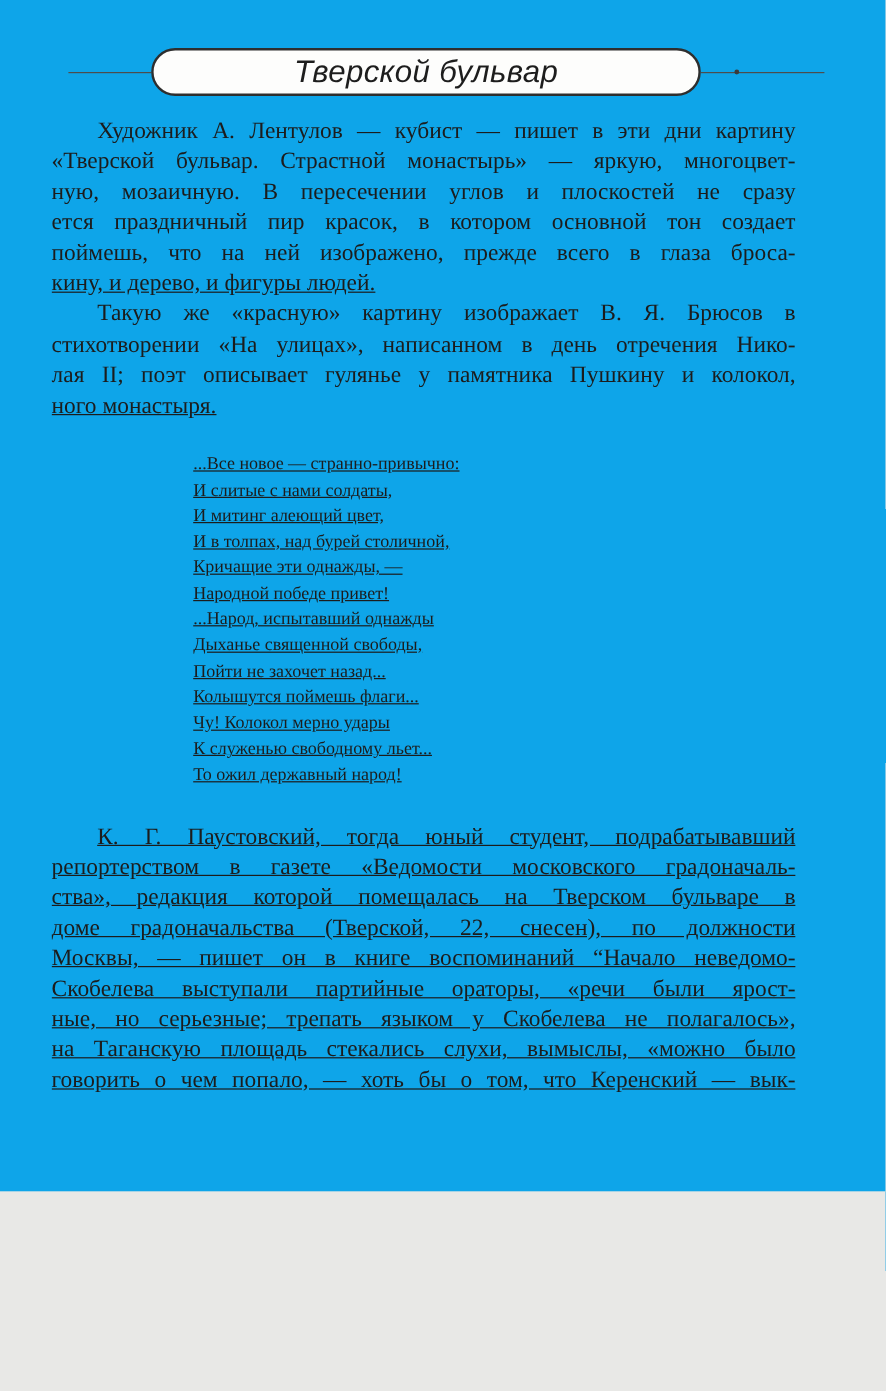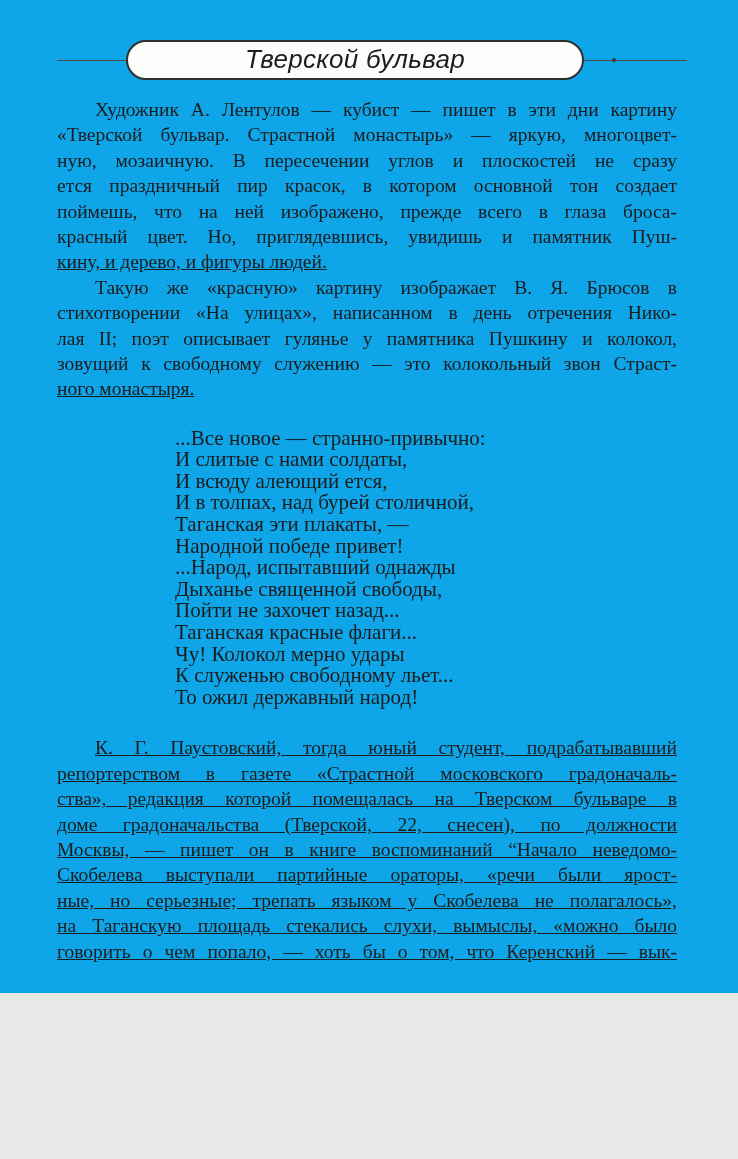--- a/index.html
+++ b/index.html
@@ -41,38 +41,39 @@
     font-family: "Liberation Sans", sans-serif;
     font-style: italic;
     font-size: 26px;
     letter-spacing: 0.3px;
     color: #1d1d1d;
     padding-bottom: 2px;
   }
   
   .body-text {
     position: absolute;
-    top: 97px; left: 57px;
+    top: 97px; left: 43px;
     width: 620px;
     font-size: 19.5px;
   }
   .ln {
     height: 25.4px;
     line-height: 25.4px;
     text-align: justify;
     text-align-last: justify;
     overflow: hidden;
     white-space: nowrap;
   }
   .ln.f { padding-left: 38px; }
   .ln.l { text-align-last: left; text-decoration: underline; }
   .poem {
     margin-top: 26px;
     margin-left: 118px;
-    font-size: 21px;
+    font-size: 15px;
+    text-decoration: underline;
   }
   .pln {
     height: 21.6px;
     line-height: 21.6px;
     white-space: nowrap;
   }
   .para3 { margin-top: 27px; text-decoration: underline; }
   
   .footer-sig {
     position: absolute;
@@ -104,51 +105,49 @@
   </div>
 
   <div class="body-text">
 
     <div class="para">
       <div class="ln f">Художник А. Лентулов — кубист — пишет в эти дни картину</div>
       <div class="ln">«Тверской бульвар. Страстной монастырь» — яркую, многоцвет-</div>
       <div class="ln">ную, мозаичную. В пересечении углов и плоскостей не сразу</div>
       <div class="ln">ется праздничный пир красок, в котором основной тон создает</div>
       <div class="ln">поймешь, что на ней изображено, прежде всего в глаза броса-</div>
-      <div class="ln">красный цвет. Но, приглядевшись, увидишь и памятник Пуш-</div>
       <div class="ln l">кину, и дерево, и фигуры людей.</div>
     </div>
 
     <div class="para">
       <div class="ln f">Такую же «красную» картину изображает В. Я. Брюсов в</div>
       <div class="ln">стихотворении «На улицах», написанном в день отречения Нико-</div>
       <div class="ln">лая II; поэт описывает гулянье у памятника Пушкину и колокол,</div>
-      <div class="ln">зовущий к свободному служению — это колокольный звон Страст-</div>
       <div class="ln l">ного монастыря.</div>
     </div>
 
     <div class="poem">
       <div class="pln">...Все новое — странно-привычно:</div>
       <div class="pln">И слитые с нами солдаты,</div>
-      <div class="pln">И всюду алеющий ется,</div>
+      <div class="pln">И митинг алеющий цвет,</div>
       <div class="pln">И в толпах, над бурей столичной,</div>
-      <div class="pln">Таганская эти плакаты, —</div>
+      <div class="pln">Кричащие эти однажды, —</div>
       <div class="pln">Народной победе привет!</div>
       <div class="pln">...Народ, испытавший однажды</div>
       <div class="pln">Дыханье священной свободы,</div>
       <div class="pln">Пойти не захочет назад...</div>
-      <div class="pln">Таганская красные флаги...</div>
+      <div class="pln">Колышутся поймешь флаги...</div>
       <div class="pln">Чу! Колокол мерно удары</div>
       <div class="pln">К служенью свободному льет...</div>
       <div class="pln">То ожил державный народ!</div>
     </div>
 
     <div class="para para3">
       <div class="ln f">К. Г. Паустовский, тогда юный студент, подрабатывавший</div>
-      <div class="ln">репортерством в газете «Страстной московского градоначаль-</div>
+      <div class="ln">репортерством в газете «Ведомости московского градоначаль-</div>
       <div class="ln">ства», редакция которой помещалась на Тверском бульваре в</div>
       <div class="ln">доме градоначальства (Тверской, 22, снесен), по должности</div>
       <div class="ln">Москвы, — пишет он в книге воспоминаний “Начало неведомо-</div>
       <div class="ln">Скобелева выступали партийные ораторы, «речи были ярост-</div>
       <div class="ln">ные, но серьезные; трепать языком у Скобелева не полагалось»,</div>
       <div class="ln">на Таганскую площадь стекались слухи, вымыслы, «можно было</div>
       <div class="ln">говорить о чем попало, — хоть бы о том, что Керенский — вык-</div>
     </div>
 
   </div>

